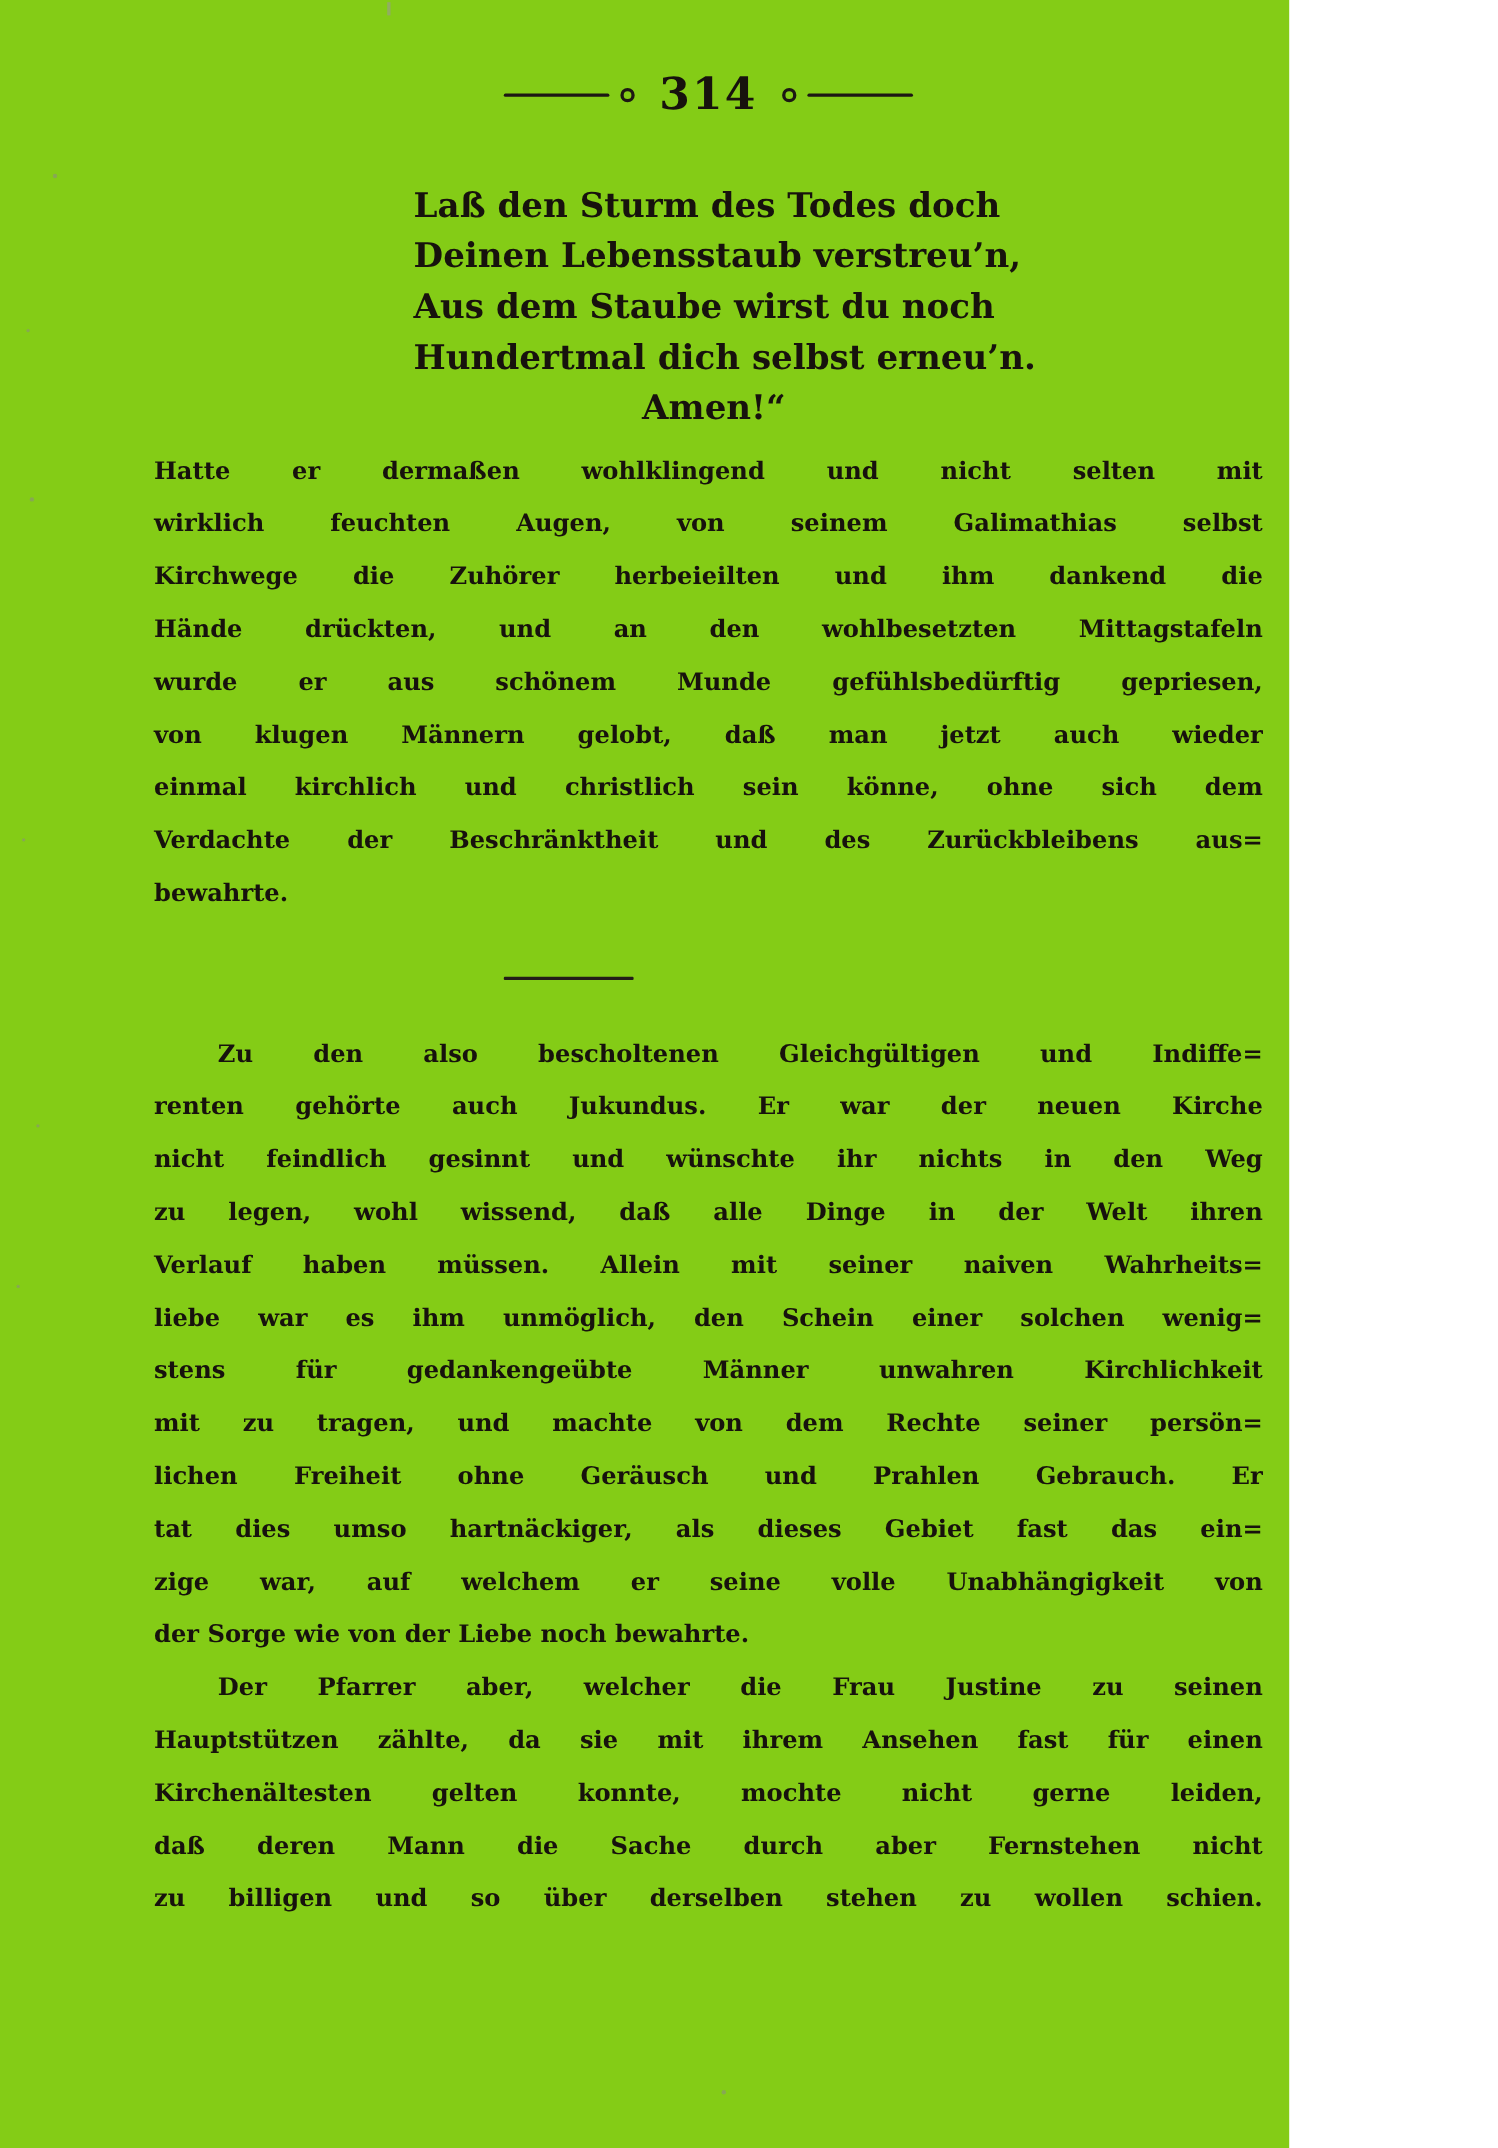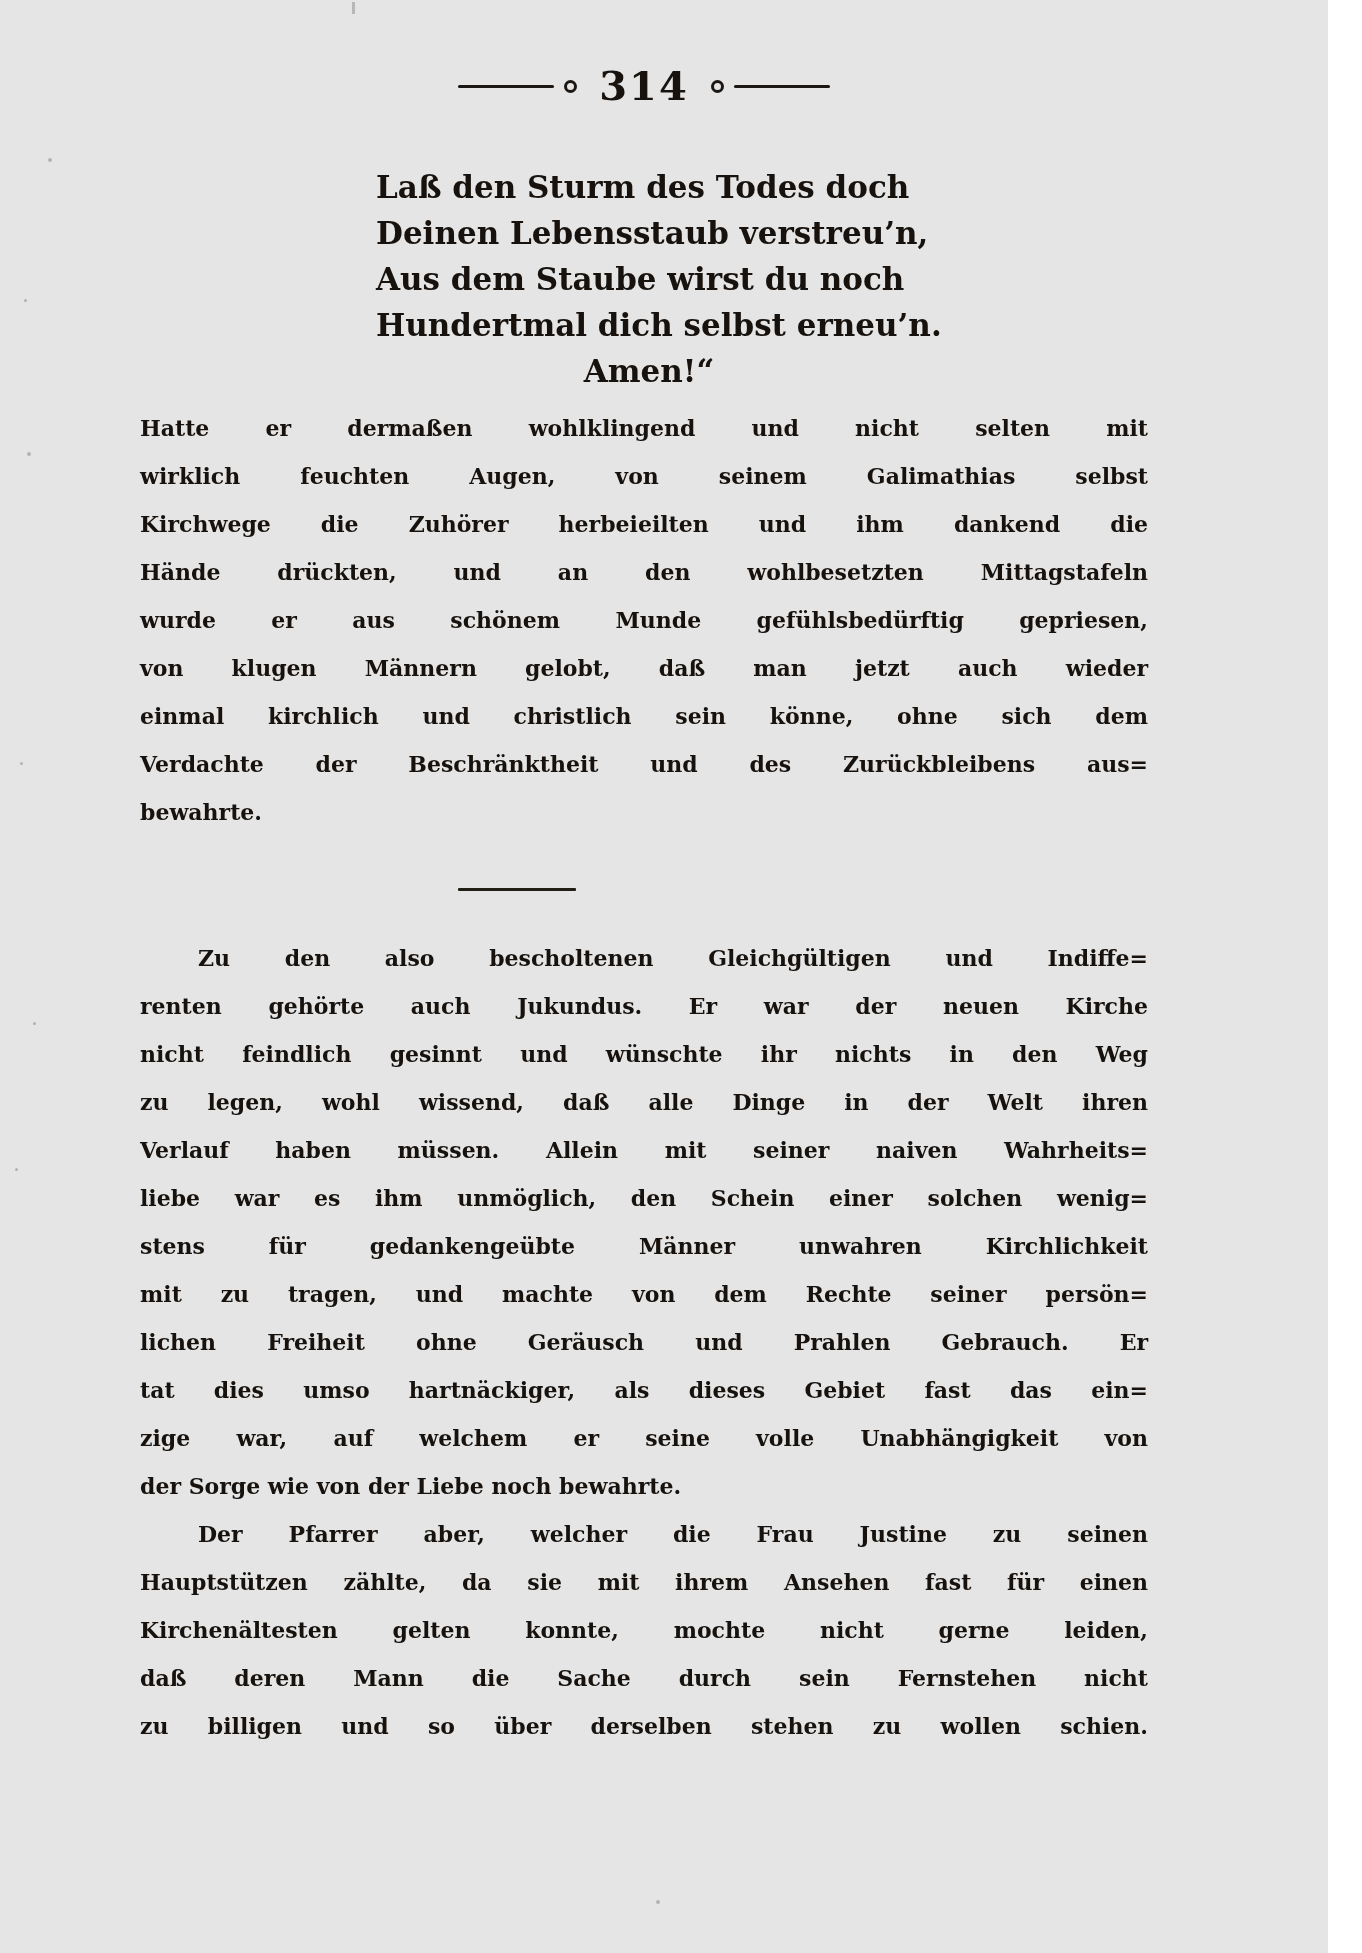--- a/index.html
+++ b/index.html
@@ -1,19 +1,19 @@
 <!DOCTYPE html>
 <html><head>
 <meta charset="utf-8">
 <style>
   html,body{margin:0;padding:0;background:#ffffff;}
   .page{
     position:relative;
-    width:1328px;height:1953px;
-    background:#e5e5e5;
+    width:1172px;height:1953px;
+    background:#84cc16;
     overflow:hidden;
     color:#17120d;
     font-family:"DejaVu Serif","Liberation Serif",serif;
   }
   
   .pagehead{
     position:absolute;left:140px;top:66px;width:1008px;
     display:flex;align-items:center;justify-content:center;
     gap:16px;
   }
@@ -106,21 +106,21 @@
       <div class="line">lichen Freiheit ohne Geräusch und Prahlen Gebrauch. Er</div>
       <div class="line">tat dies umso hartnäckiger, als dieses Gebiet fast das ein=</div>
       <div class="line">zige war, auf welchem er seine volle Unabhängigkeit von</div>
       <div class="line lastline">der Sorge wie von der Liebe noch bewahrte.</div>
     </div>
 
   <div class="para" id="para-2">
       <div class="line indent">Der Pfarrer aber, welcher die Frau Justine zu seinen</div>
       <div class="line">Hauptstützen zählte, da sie mit ihrem Ansehen fast für einen</div>
       <div class="line">Kirchenältesten gelten konnte, mochte nicht gerne leiden,</div>
-      <div class="line">daß deren Mann die Sache durch sein Fernstehen nicht</div>
+      <div class="line">daß deren Mann die Sache durch aber Fernstehen nicht</div>
       <div class="line">zu billigen und so über derselben stehen zu wollen schien.</div>
     </div>
 
   <i class="tick" style="left:352px;top:2px;width:3px;height:12px;"></i>
   <i class="speck" style="left:48px;top:158px;width:4px;height:4px;"></i>
   <i class="speck" style="left:24px;top:299px;width:3px;height:3px;"></i>
   <i class="speck" style="left:27px;top:452px;width:4px;height:4px;"></i>
   <i class="speck" style="left:20px;top:762px;width:3px;height:3px;"></i>
   <i class="speck" style="left:33px;top:1022px;width:3px;height:3px;"></i>
   <i class="speck" style="left:15px;top:1168px;width:3px;height:3px;"></i>

